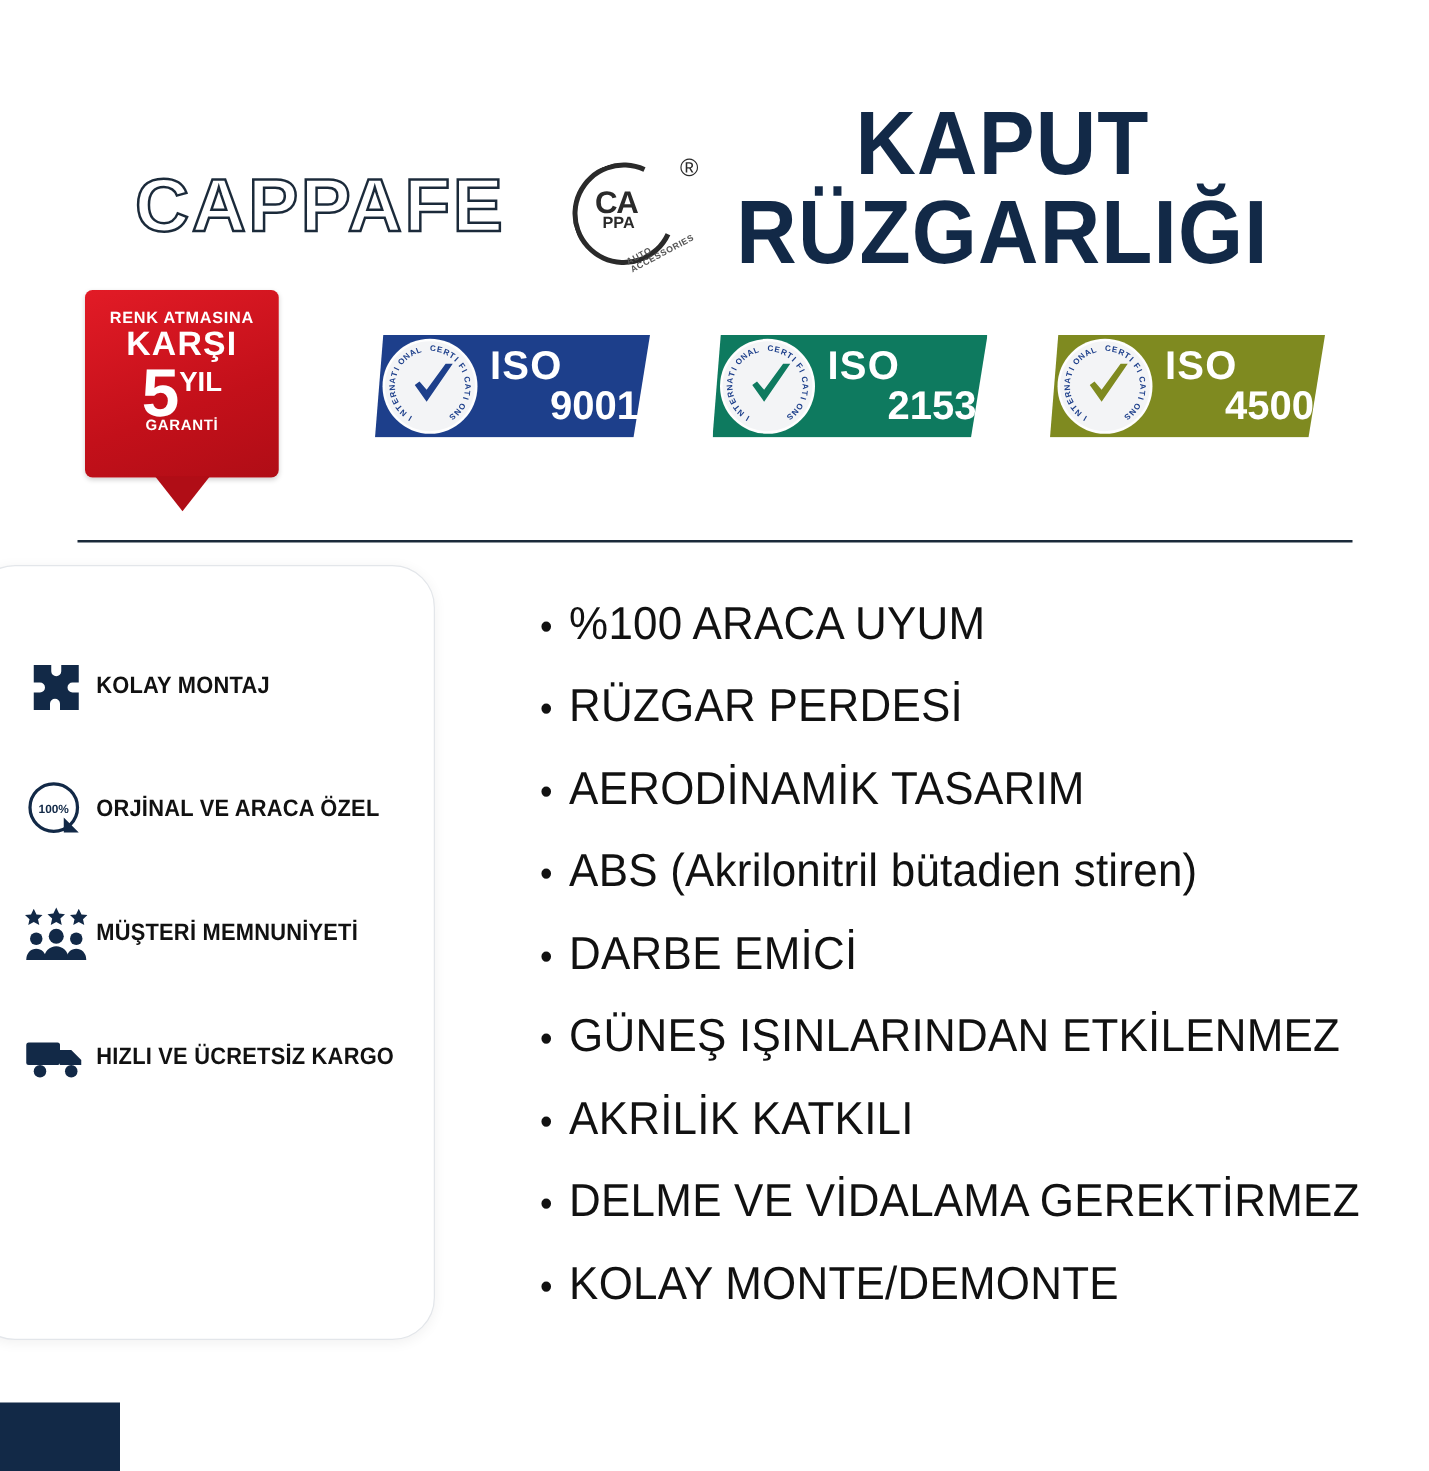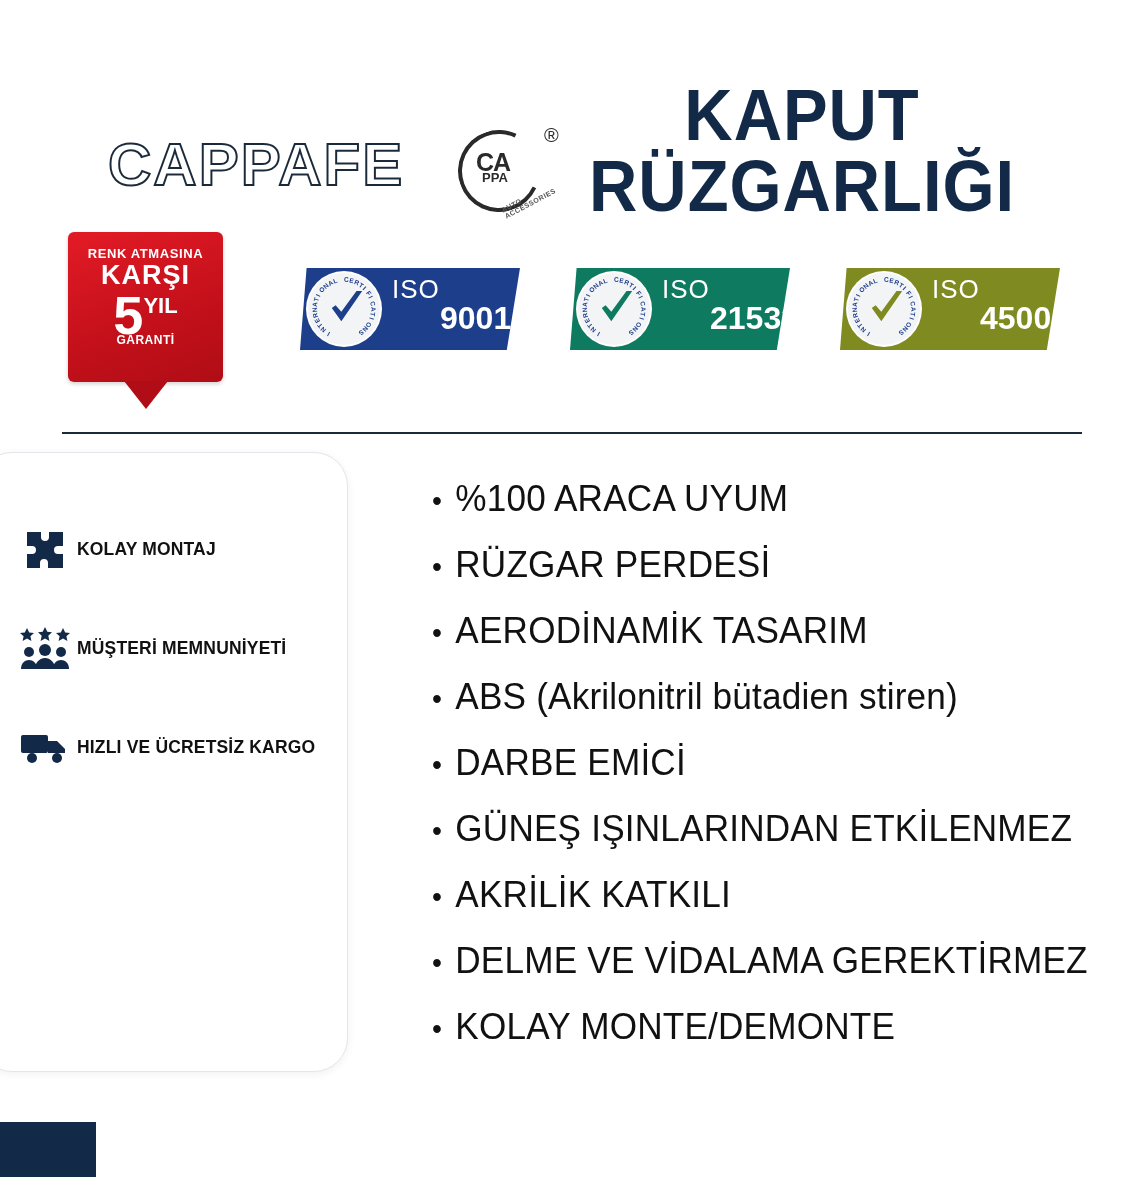--- a/index.html
+++ b/index.html
@@ -111,21 +111,21 @@
     position: absolute; left: 50%; top: 50%;
     transform-origin: 0 0;
   }
   .iso .check {
     position: absolute; left: 20px; top: 16px;
     width: 38px; height: 40px;
   }
   .iso .labels {
     position: absolute; left: 92px; top: 8px; line-height: 1;
   }
-  .iso .l-iso { font-size: 26px; font-weight: 400; letter-spacing: 1px; }
+  .iso .l-iso { font-size: 32px; font-weight: 700; letter-spacing: 1px; }
   .iso .l-num { font-size: 32px; font-weight: 700; letter-spacing: 0px; margin-left: 48px; }
   .iso.blue .plate  { background: #1d3f8b; }
   .iso.green .plate { background: #0e7a5f; }
   .iso.olive .plate { background: #7f8a20; }
   .iso.blue  { left: 0; }
   .iso.green { left: 270px; }
   .iso.olive { left: 540px; }
 
   
   .divider {
@@ -350,20 +350,30 @@
       <div class="feature">
         <div class="ico">
           <svg width="44" height="42" viewBox="0 0 44 42">
             <path d="M4 4h14v5a4 4 0 108 0V4h14v14h-5a4 4 0 100 8h5v14H25v-5a4 4 0 10-8 0v5H4V26h5a4 4 0 100-8H4Z" fill="#122947"></path>
           </svg>
         </div>
         <div class="txt">KOLAY MONTAJ</div>
       </div>
 
 
+      <div class="feature">
+        <div class="ico">
+          <svg width="48" height="48" viewBox="0 0 48 48">
+            <circle cx="22" cy="22" r="19" fill="none" stroke="#122947" stroke-width="2.6"></circle>
+            <text x="22" y="26" font-size="9.5" font-family="Liberation Sans, sans-serif" font-weight="700" fill="#122947" text-anchor="middle">100%</text>
+            <path d="M30 30 l12 12 l-12 0 z" fill="#122947"></path>
+          </svg>
+        </div>
+        <div class="txt">ORJİNAL VE ARACA ÖZEL</div>
+      </div>
 
       <div class="feature">
         <div class="ico">
           <svg width="50" height="44" viewBox="0 0 50 44">
             <g fill="#122947">
               <path d="M7 2 l2.2 4.6 L14 7 l-3.6 3.3 L11.4 15 L7 12.6 L2.6 15 l1-4.7 L0 7 l4.8-.4 Z"></path>
               <path d="M25 1 l2.3 4.8 L32 6.3 l-3.7 3.4 L29.4 15 L25 12.5 L20.6 15 l1.1-5.3 L18 6.3 l4.7-.5 Z"></path>
               <path d="M43 2 l2.2 4.6 L50 7 l-3.6 3.3 L47.4 15 L43 12.6 L38.6 15 l1-4.7 L36 7 l4.8-.4 Z"></path>
               <circle cx="9" cy="26" r="5"></circle>
                 <path d="M1 43 c0-6 4-9 8-9 s8 3 8 9z"></path>

